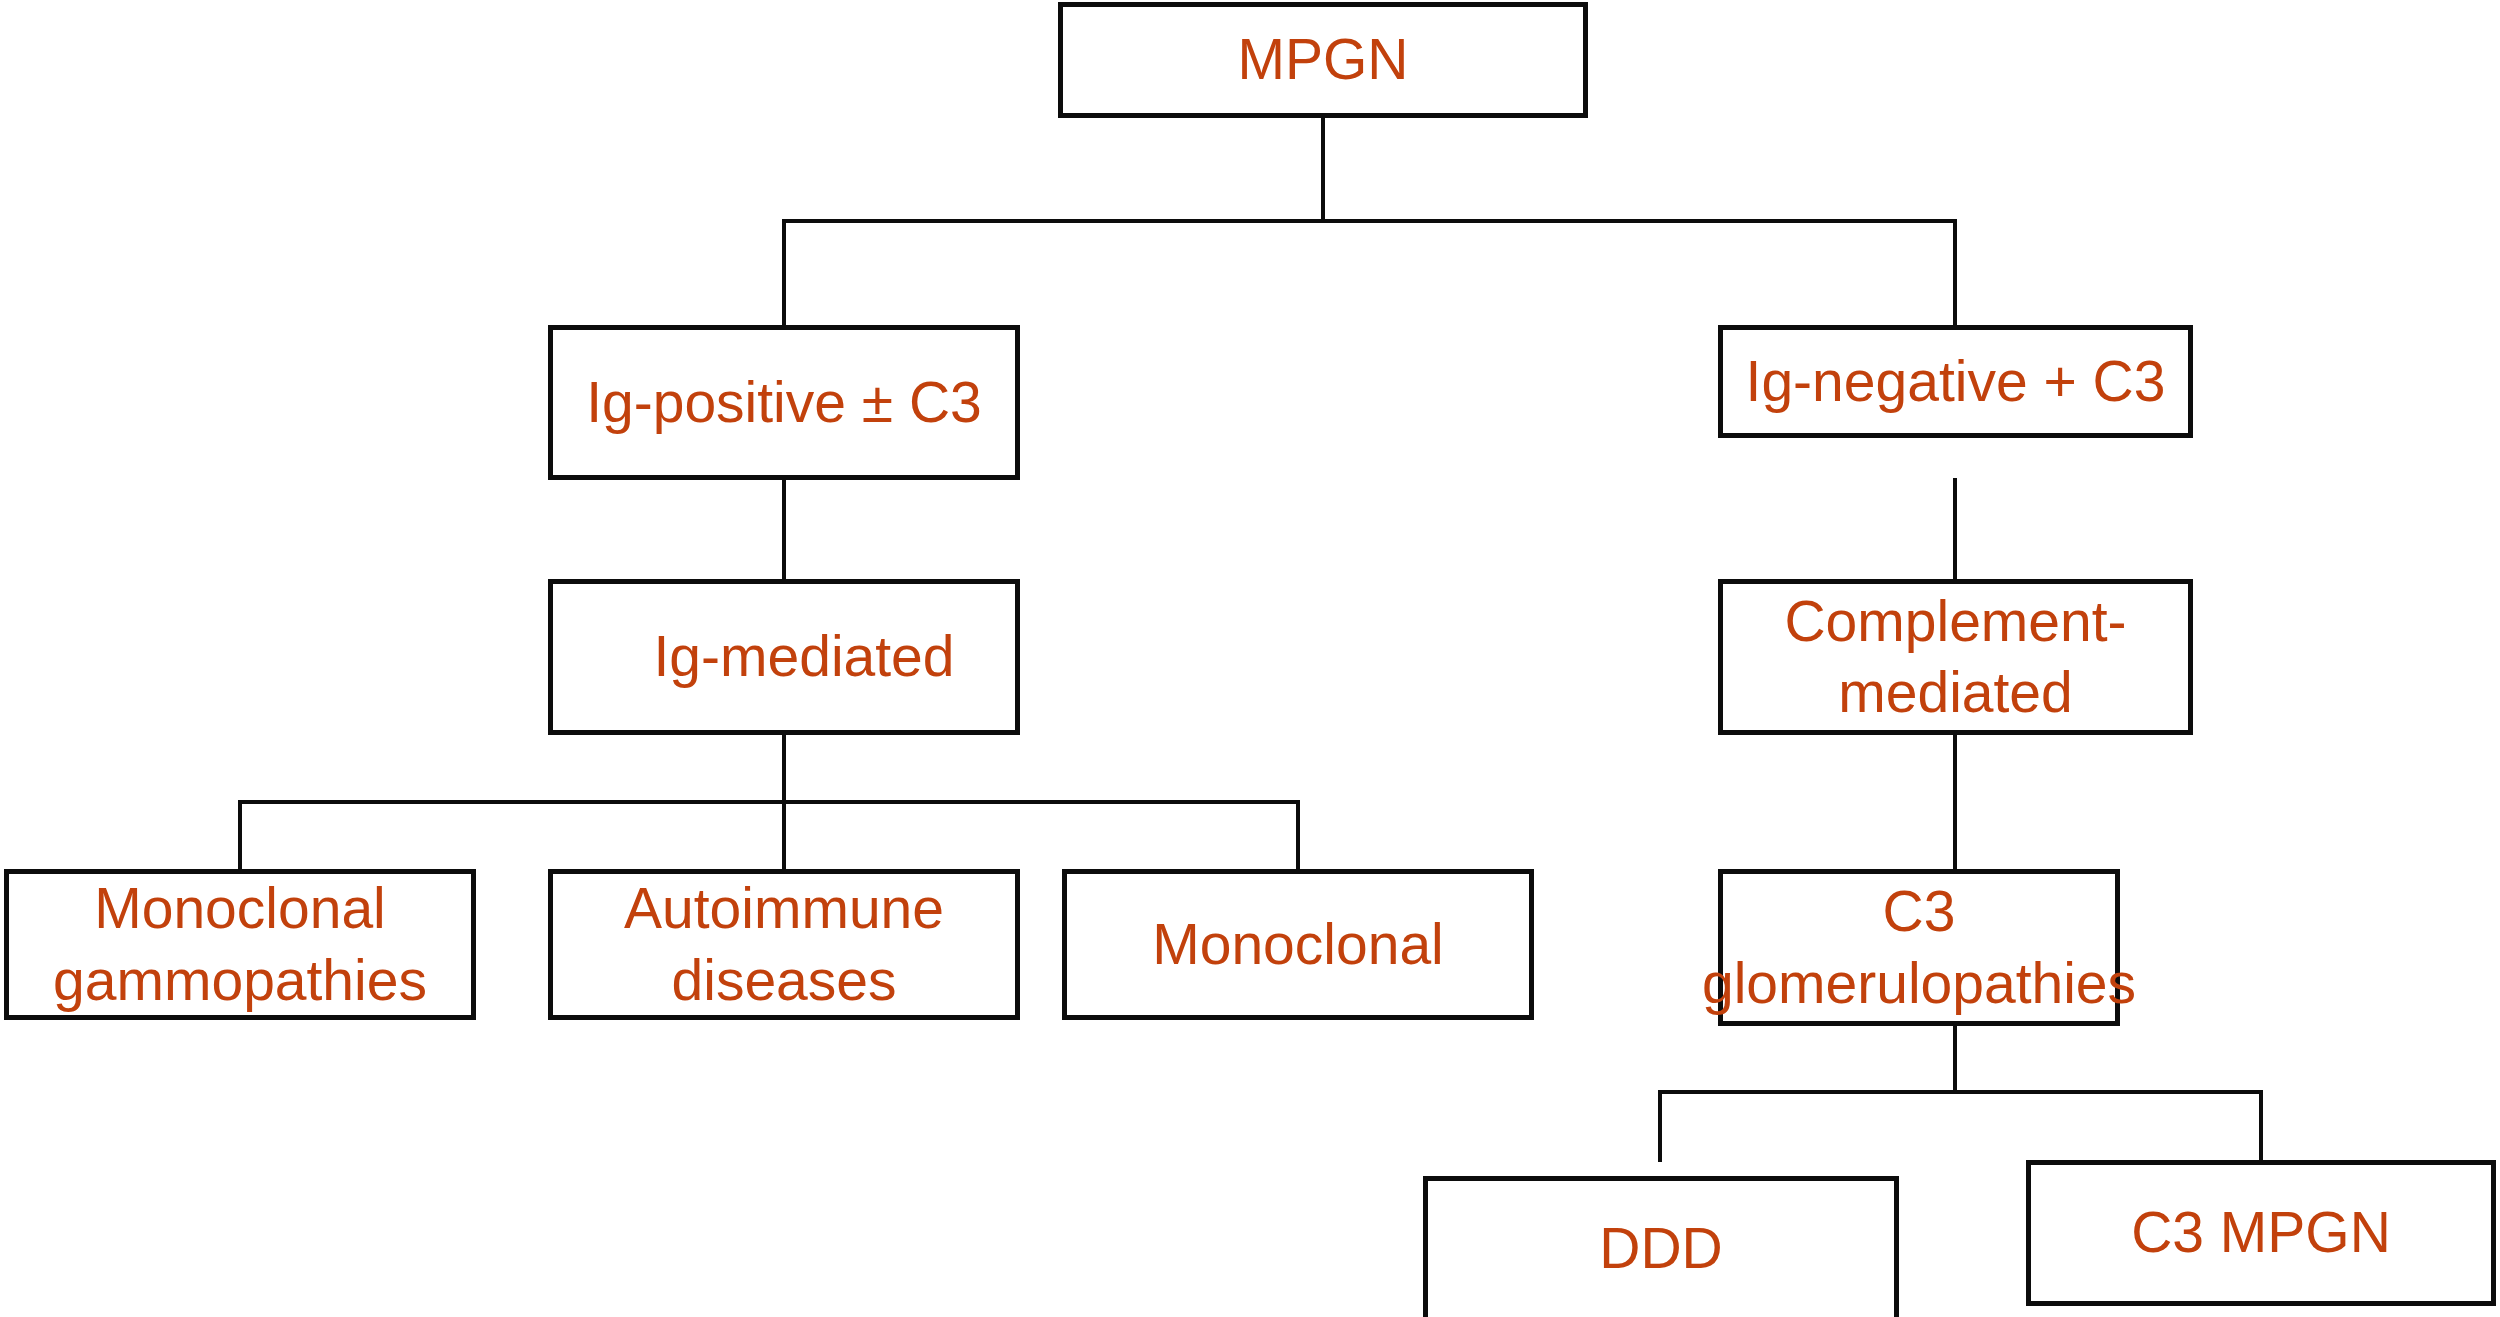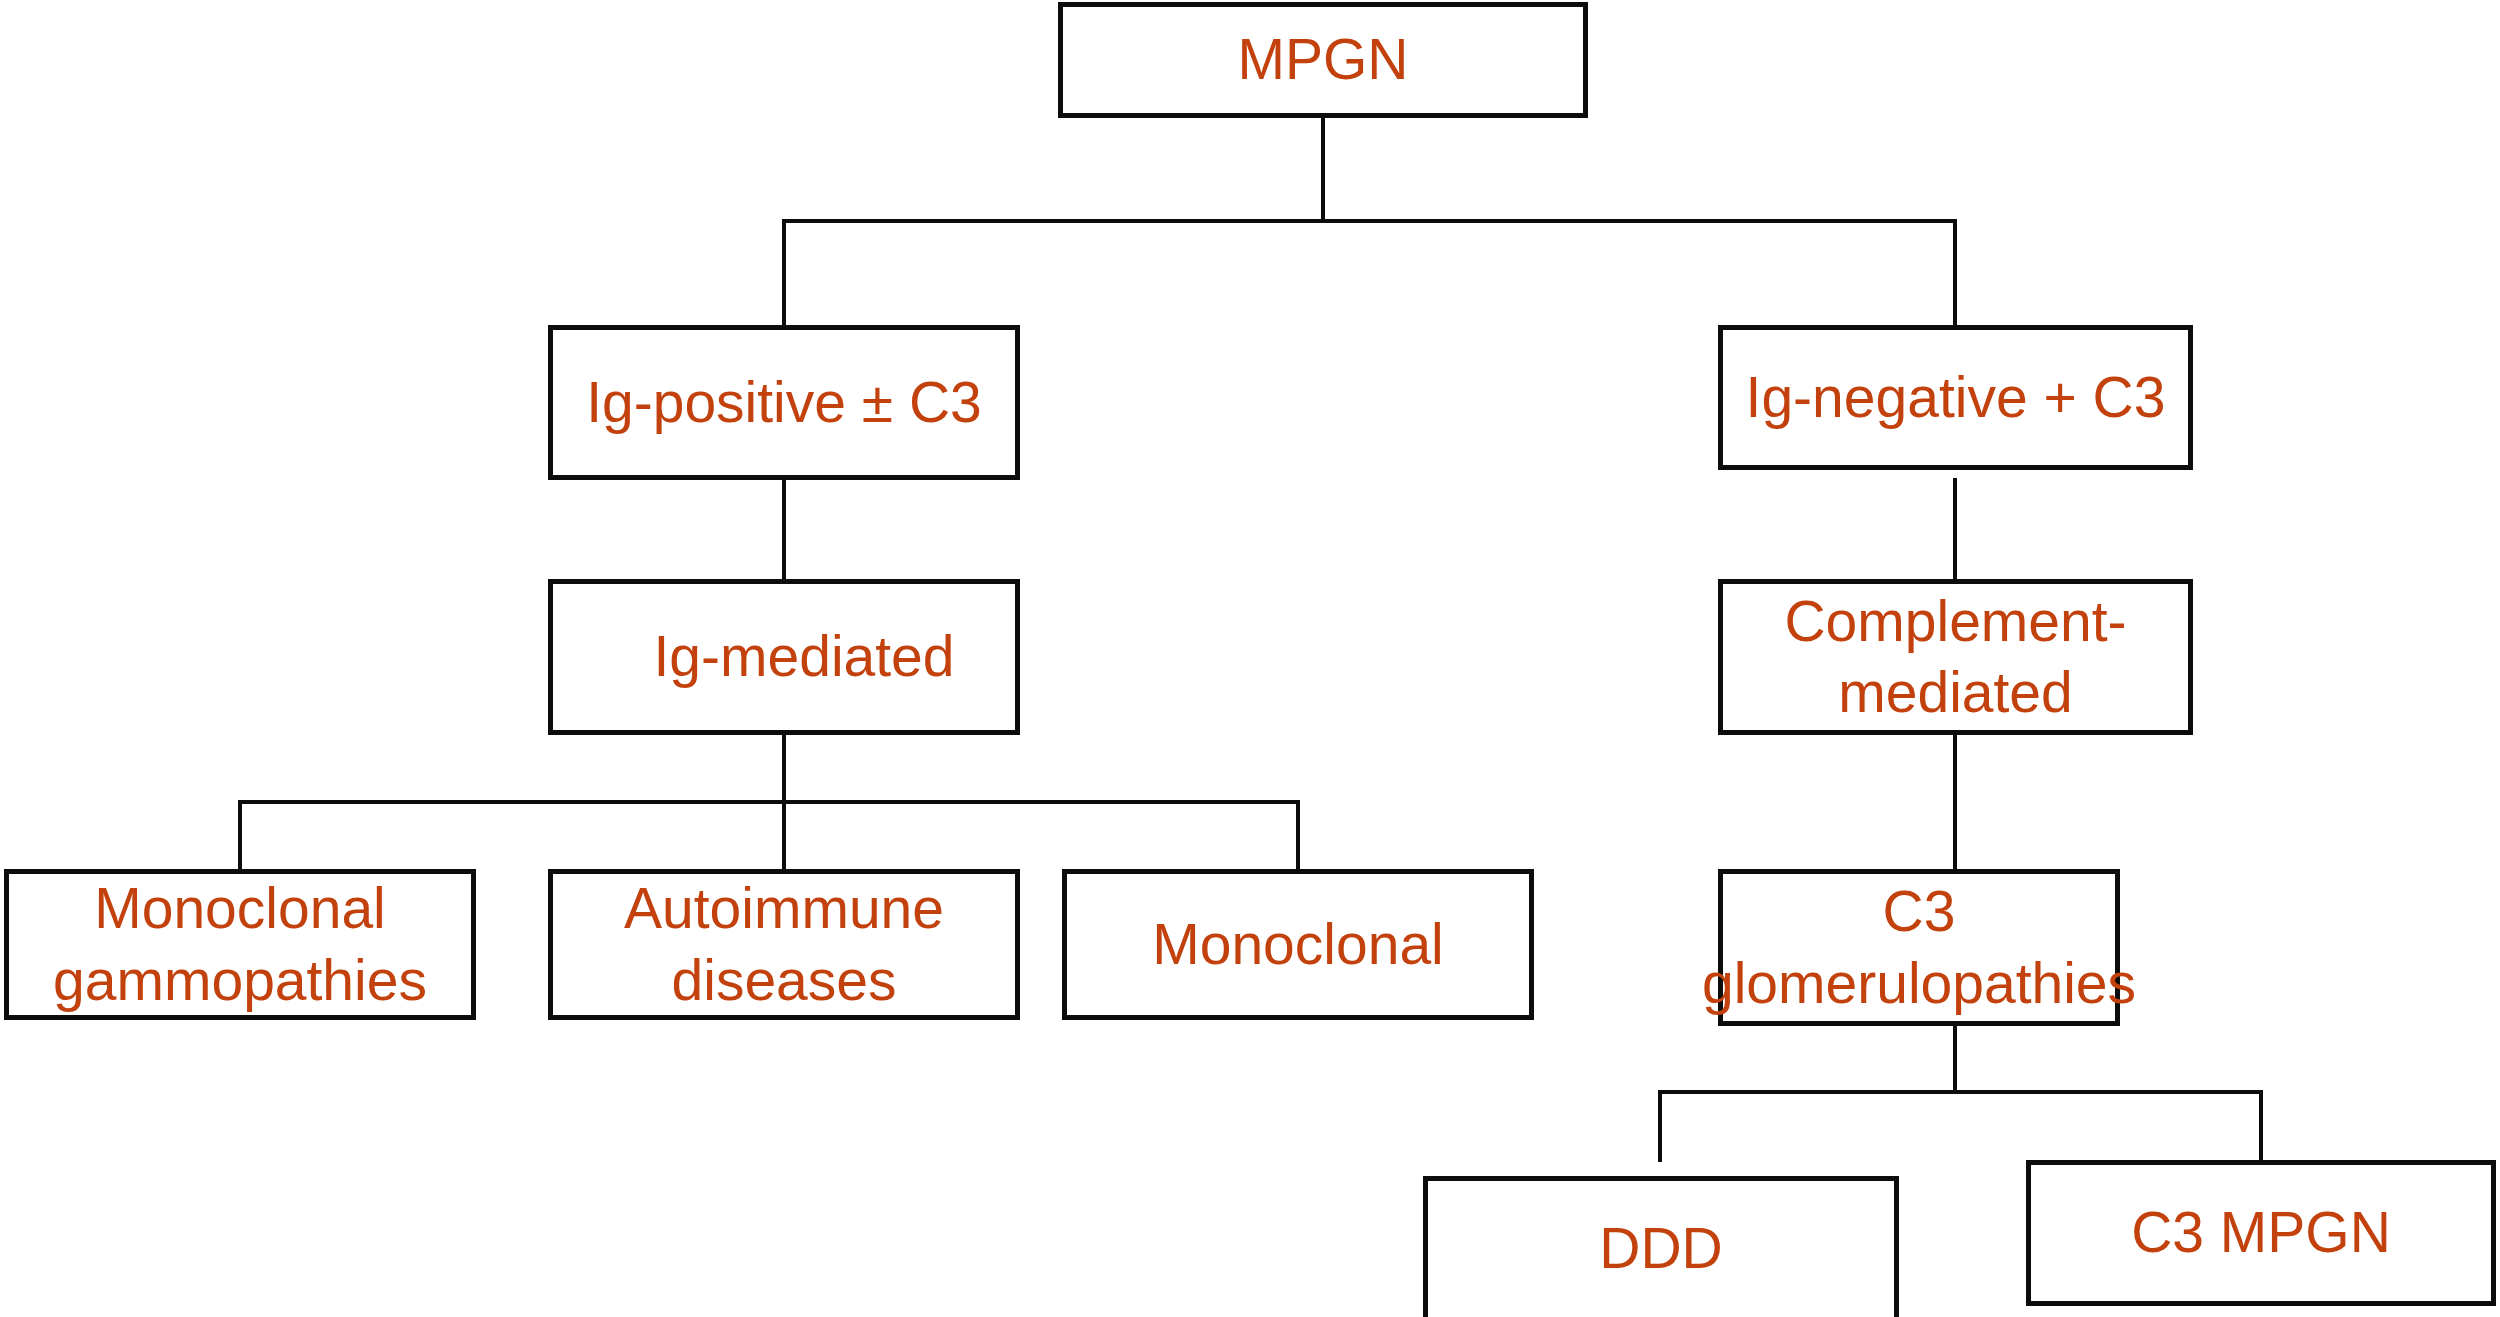--- a/index.html
+++ b/index.html
@@ -33,21 +33,21 @@
   }
   .tline { display: block; }
   .line {
     position: absolute;
     background: #0c0c0c;
   }
 
   
   #n-mpgn        { left:1058px; top:2px;    width:530px; height:116px; }
   #n-igpos       { left:548px;  top:325px;  width:472px; height:155px; }
-  #n-igneg       { left:1718px; top:325px;  width:475px; height:145px; }
+  #n-igneg       { left:1718px; top:325px;  width:475px; height:113px; }
   #n-igmed       { left:548px;  top:579px;  width:472px; height:156px;padding-left:40px; }
   #n-compmed     { left:1718px; top:579px;  width:475px; height:156px;justify-content:center; }
   #n-monoclonal  { left:4px;    top:869px;  width:472px; height:151px;align-items:center; }
   #n-autoimmune  { left:548px;  top:869px;  width:472px; height:151px; }
   #n-infections  { left:1062px; top:869px;  width:472px; height:151px; }
   #n-c3glom      { left:1718px; top:869px;  width:402px; height:157px; }
   #n-ddd         { left:1423px; top:1160px; width:476px; height:146px;margin-top:16px; }
   #n-c3mpgn      { left:2026px; top:1160px; width:470px; height:146px; }
 
   

